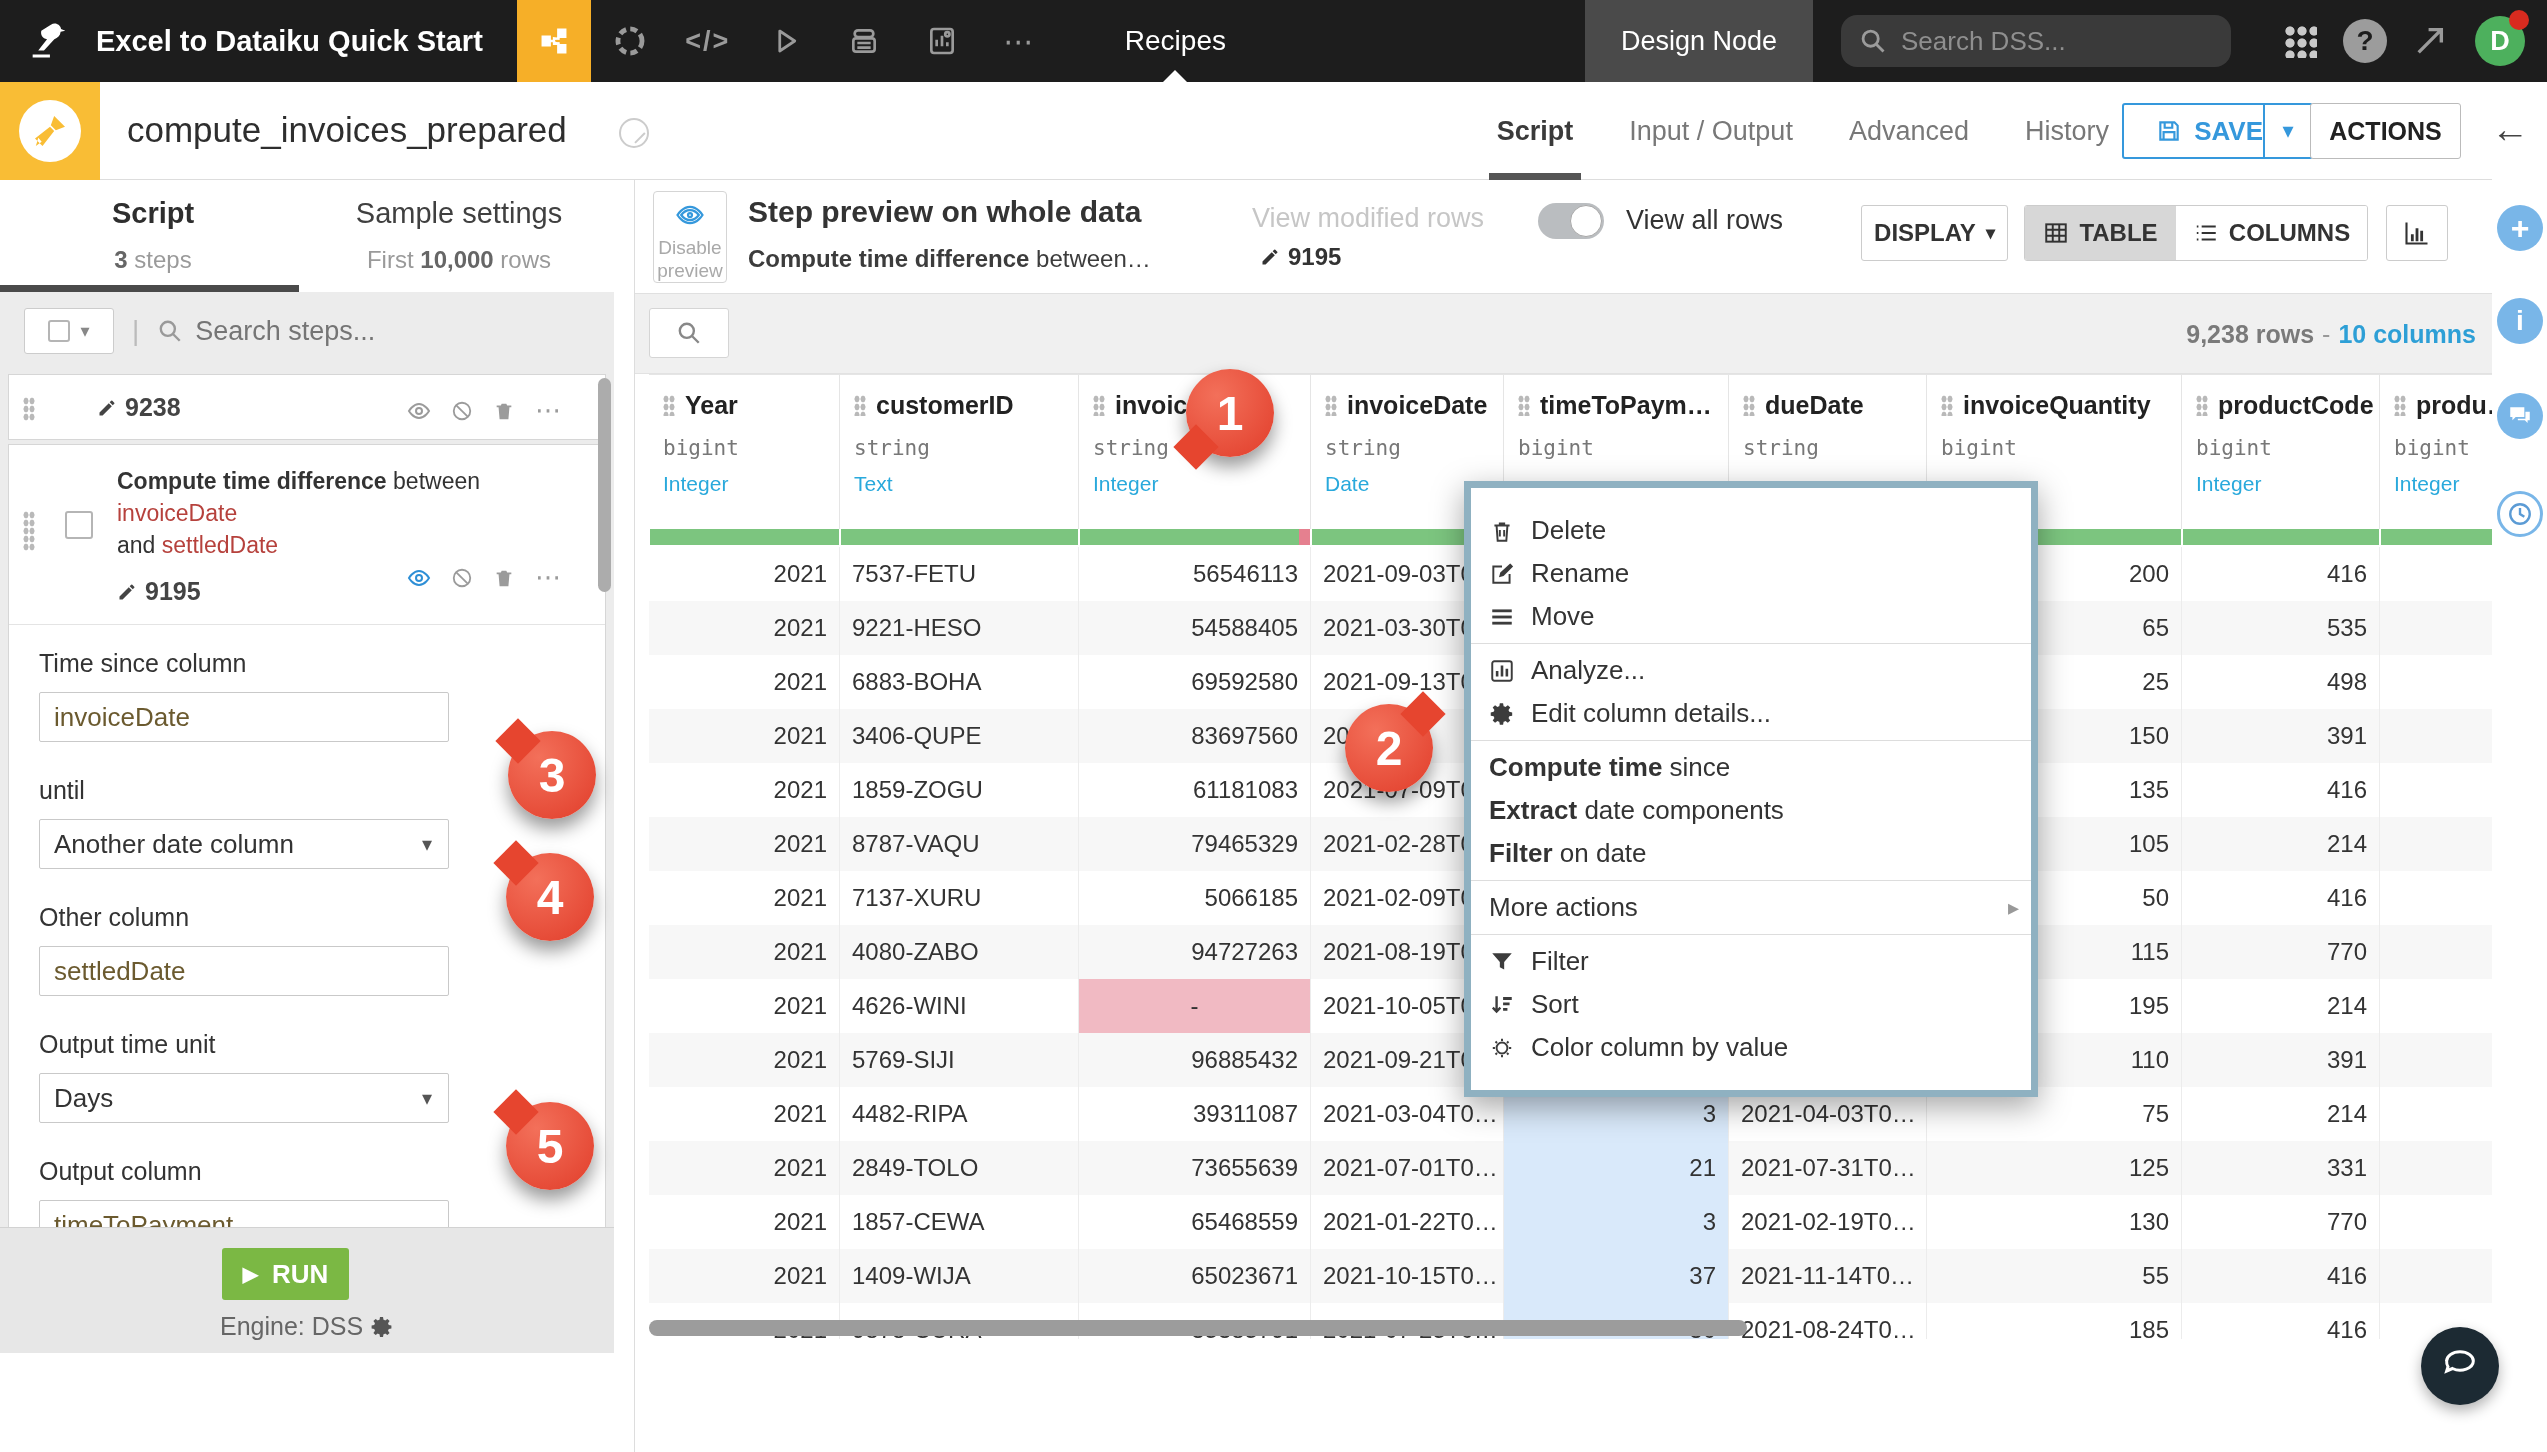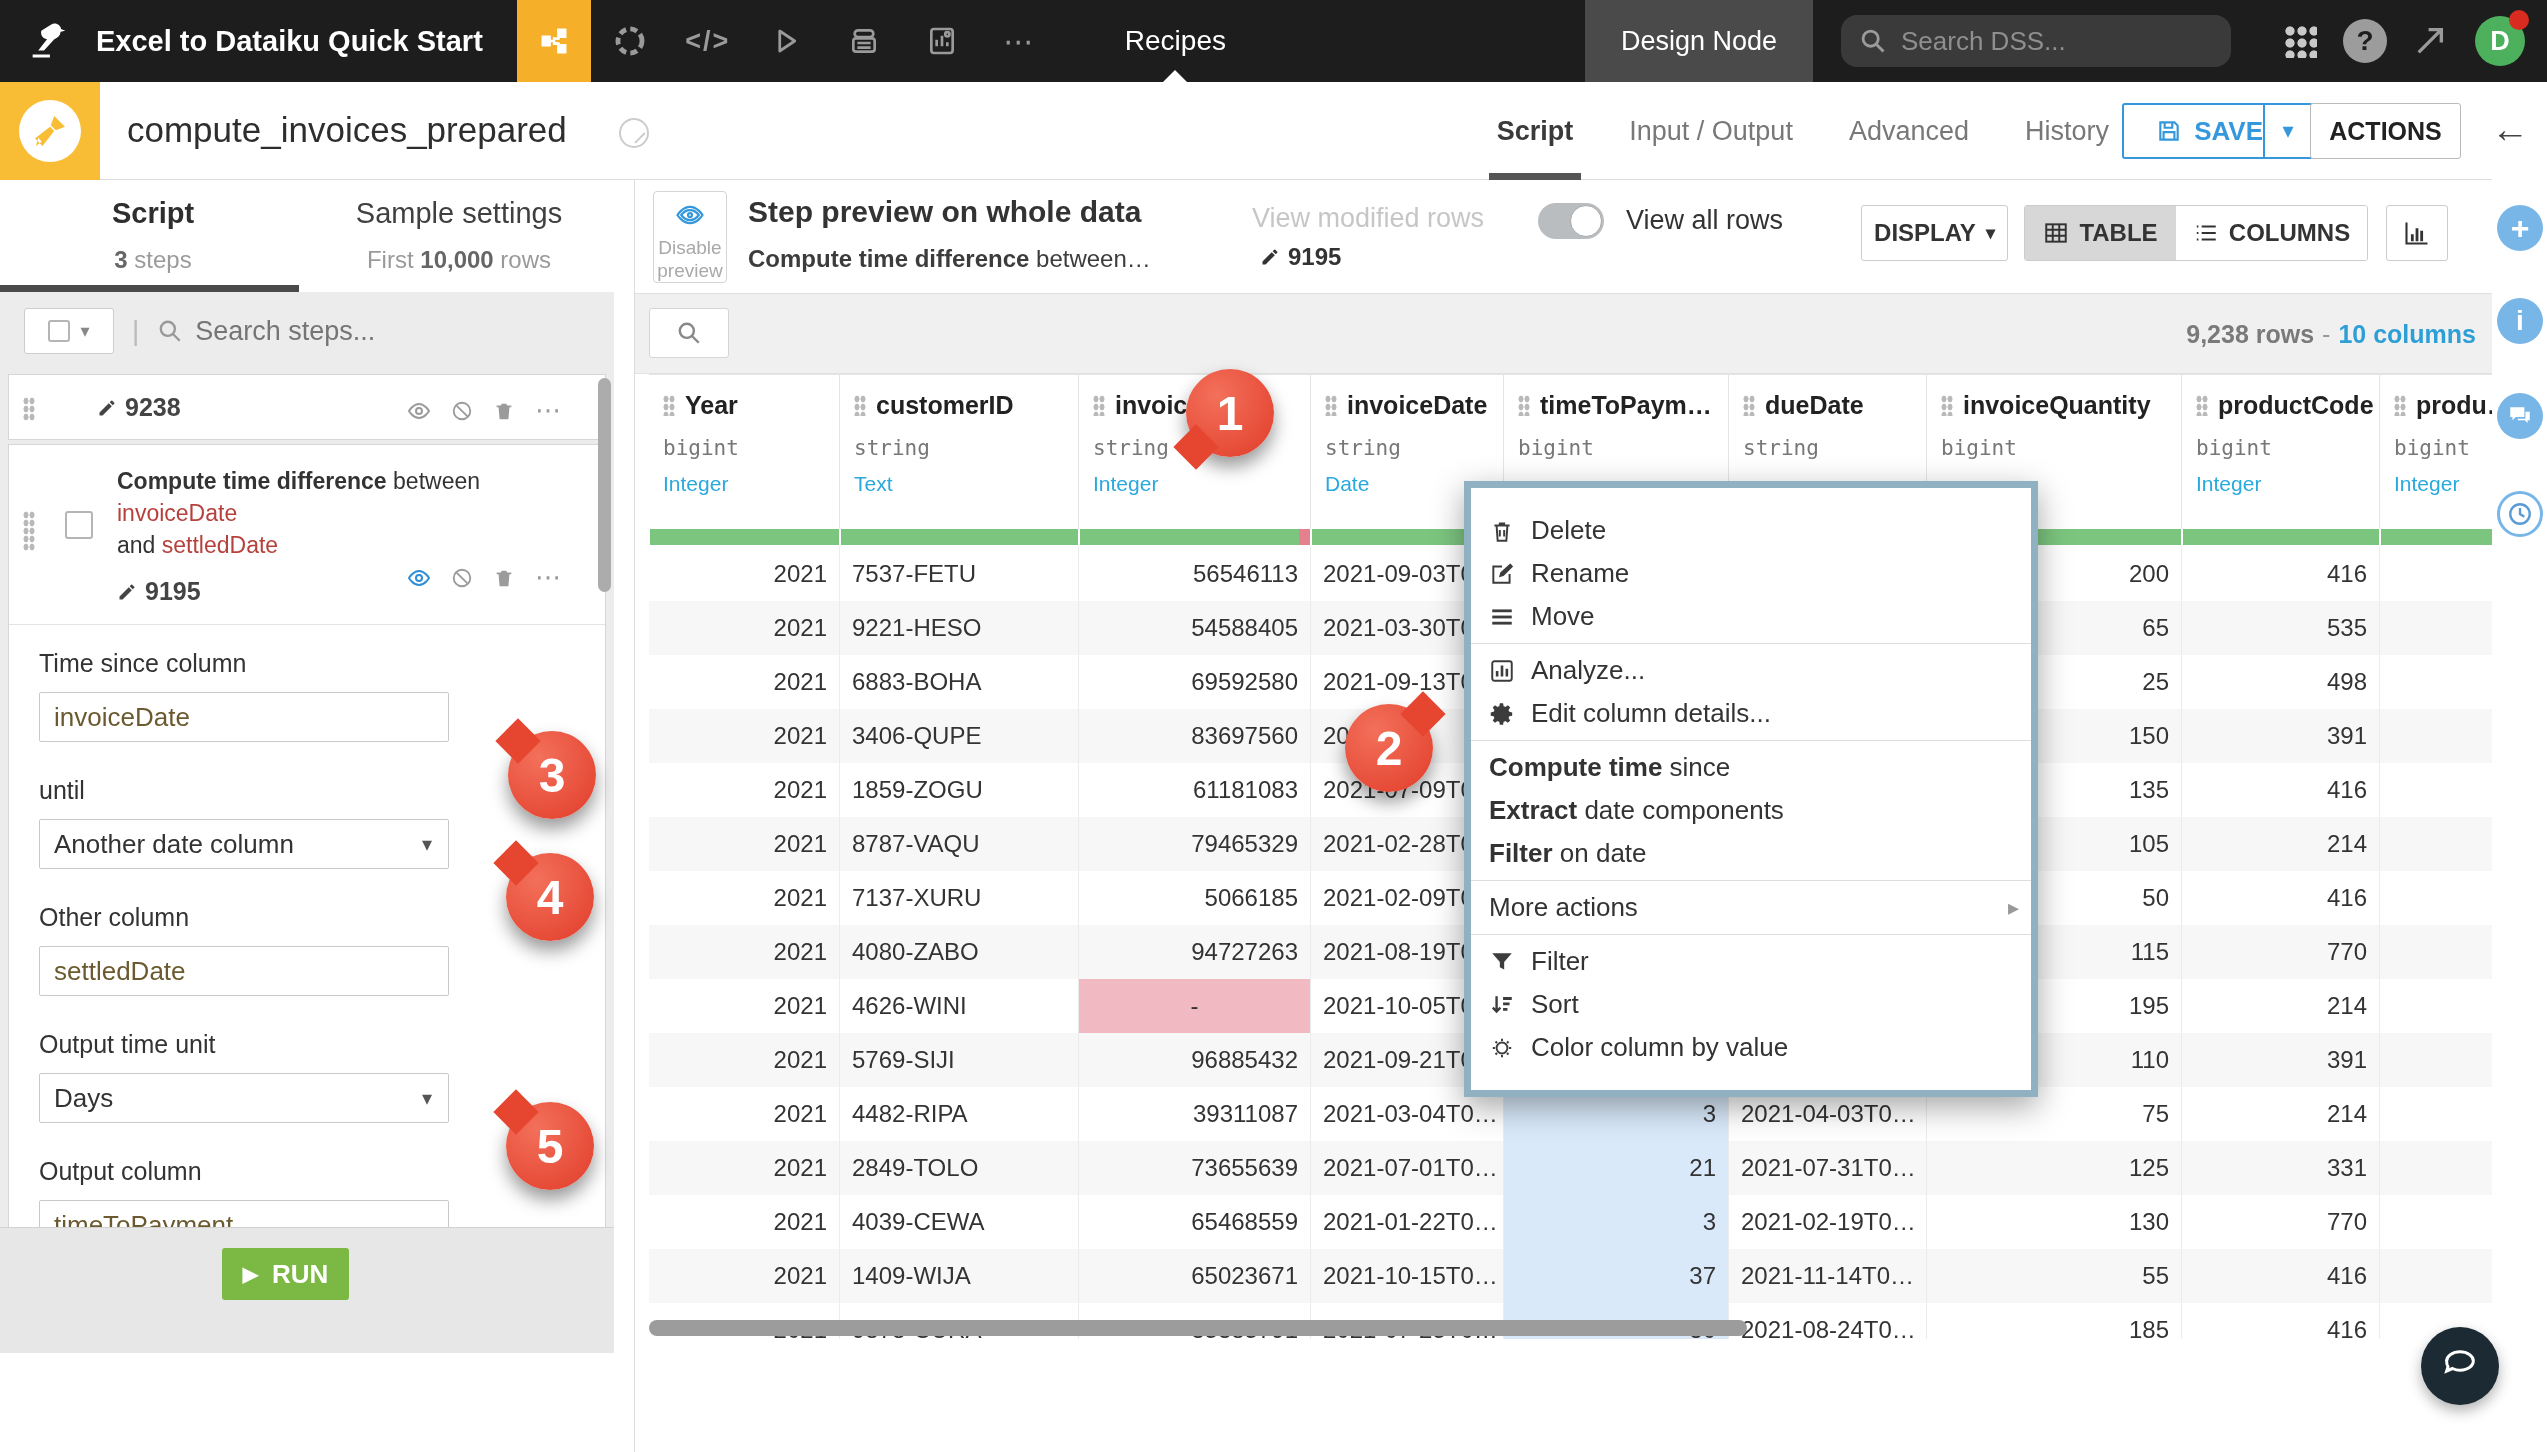--- a/index.html
+++ b/index.html
@@ -359,20 +359,25 @@
           <input class="finput" readonly="" value="timeToPayment" style="">
           
         </div>
       </div>
     </div>
     <div class="sb-footer">
       <button class="run-btn">
           <span style="font-size:20px;">▶</span>
           <span>RUN</span>
         </button>
+      <div class="engine"><span>Engine: DSS</span>
+        <svg class="gear" width="24" height="24" viewBox="0 0 24 24" style="display:inline-block;vertical-align:-4px;">
+            <path fill="#555" d="M12 8a4 4 0 100 8 4 4 0 000-8zm9.4 5.5v-3l-2.7-.5a7 7 0 00-.7-1.7l1.6-2.2-2.2-2.2-2.2 1.6c-.5-.3-1.1-.5-1.7-.7L13 2.1h-3l-.5 2.7c-.6.2-1.2.4-1.7.7L5.6 3.9 3.4 6.1 5 8.3c-.3.5-.5 1.1-.7 1.7l-2.7.5v3l2.7.5c.2.6.4 1.2.7 1.7l-1.6 2.2 2.2 2.2 2.2-1.6c.5.3 1.1.5 1.7.7l.5 2.7h3l.5-2.7c.6-.2 1.2-.4 1.7-.7l2.2 1.6 2.2-2.2-1.6-2.2c.3-.5.5-1.1.7-1.7l2.7-.5z"></path>
+          </svg>
+      </div>
     </div>
   </div>
   <div class="sb-scroll"></div>
 
   <div class="main">
     <div class="tbar">
       <div class="disable-btn">
         <svg width="30" height="30" viewBox="0 0 24 24" fill="none" stroke="#3598dc" stroke-width="1.8">
             <path d="M2 12s4-6.5 10-6.5S22 12 22 12s-4 6.5-10 6.5S2 12 2 12z"></path>
             <path d="M5 12s2.8-4 7-4 7 4 7 4-2.8 4-7 4-7-4-7-4z"></path>
@@ -662,21 +667,21 @@
             <div class="td num">73655639</div>
             <div class="td">2021-07-01T0…</div>
             <div class="td num blue">21</div>
             <div class="td">2021-07-31T0…</div>
             <div class="td num">125</div>
             <div class="td num">331</div>
             <div class="td num"></div>
           </div>
           <div class="trow" style="grid-template-columns: 191px 239px 232px 193px 225px 198px 255px 198px 159px;">
             <div class="td num">2021</div>
-            <div class="td">4039-CEWA</div>
+            <div class="td">1857-CEWA</div>
             <div class="td num">65468559</div>
             <div class="td">2021-01-22T0…</div>
             <div class="td num blue">3</div>
             <div class="td">2021-02-19T0…</div>
             <div class="td num">130</div>
             <div class="td num">770</div>
             <div class="td num"></div>
           </div>
           <div class="trow" style="grid-template-columns: 191px 239px 232px 193px 225px 198px 255px 198px 159px;">
             <div class="td num">2021</div>

